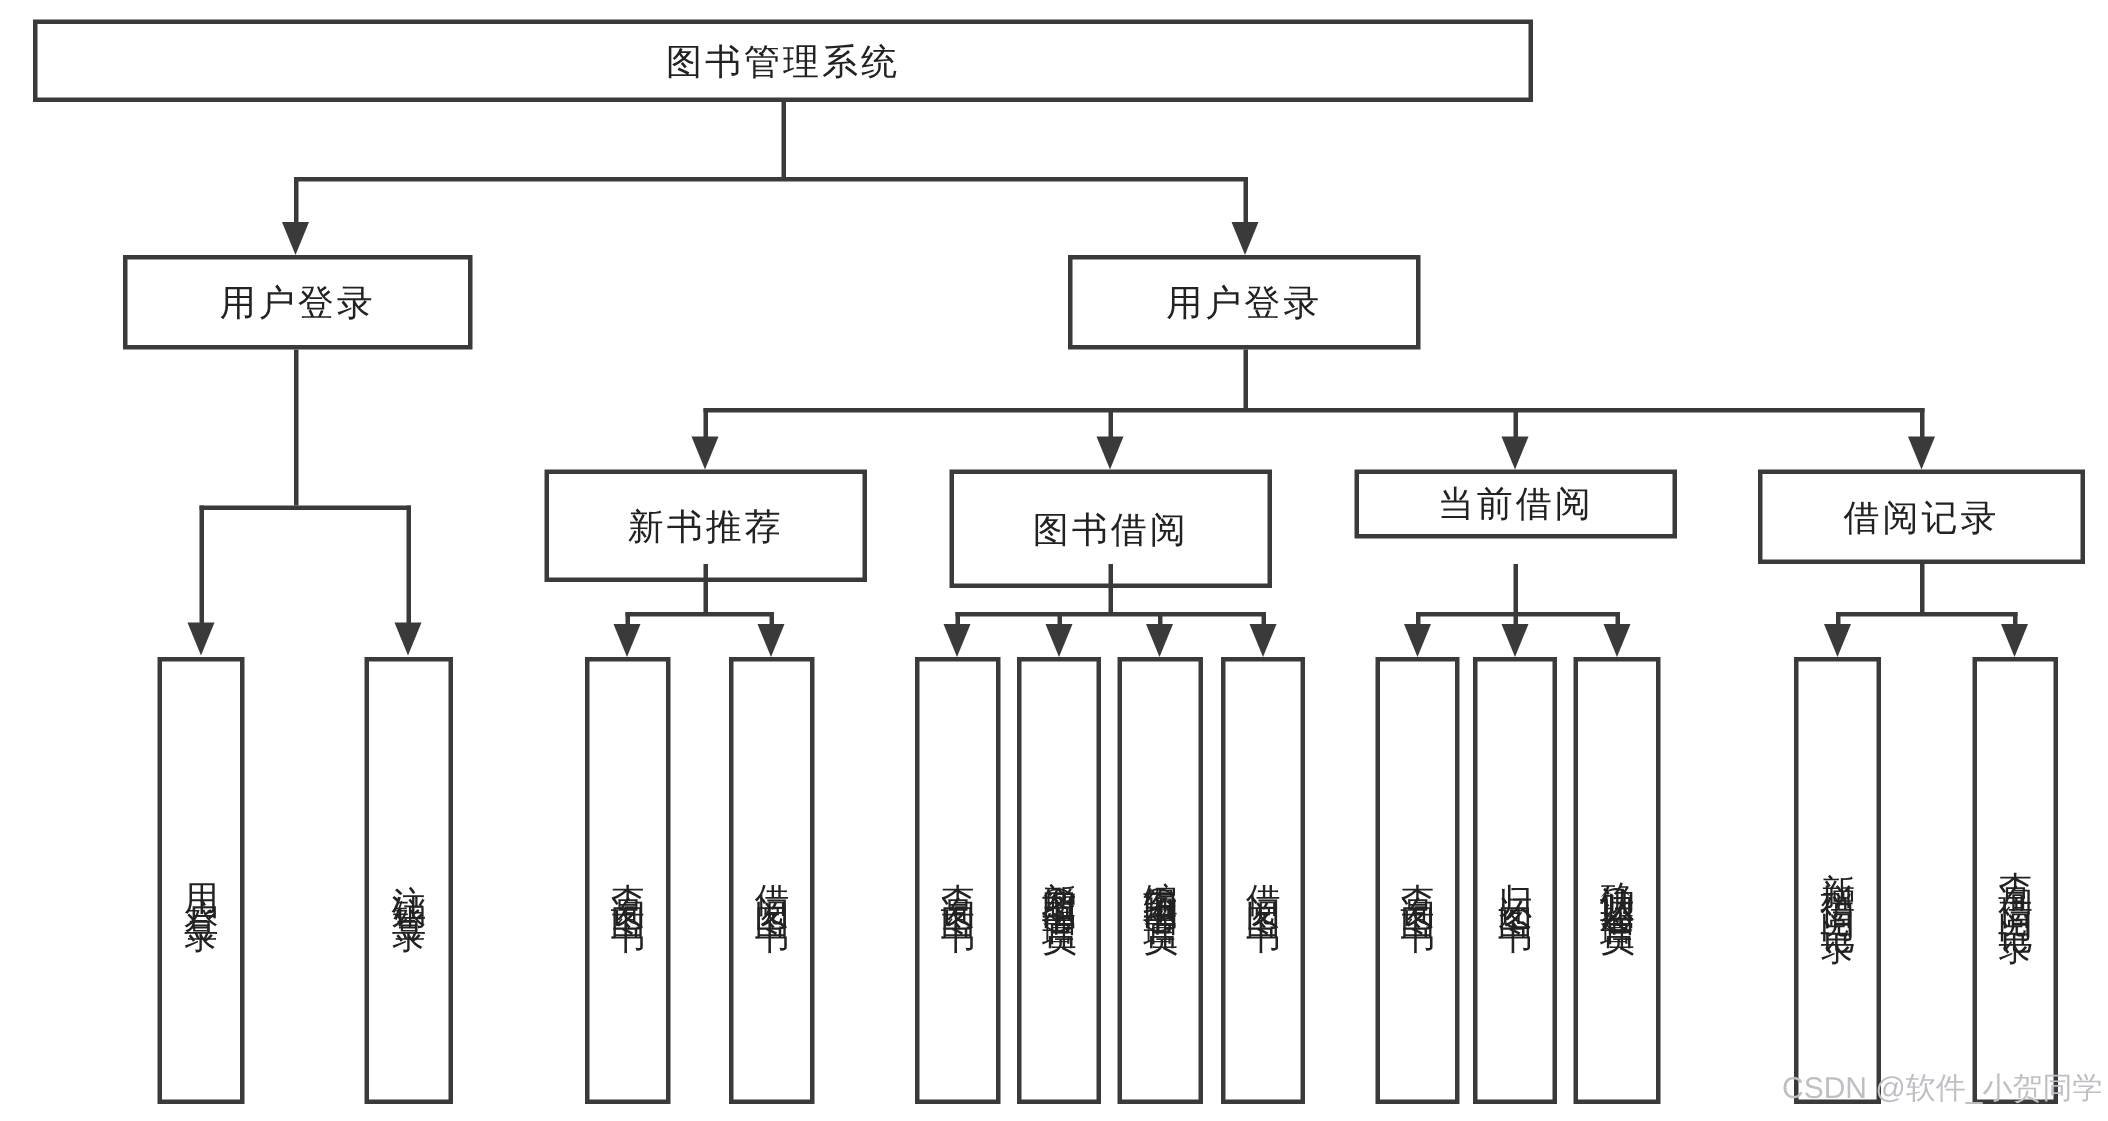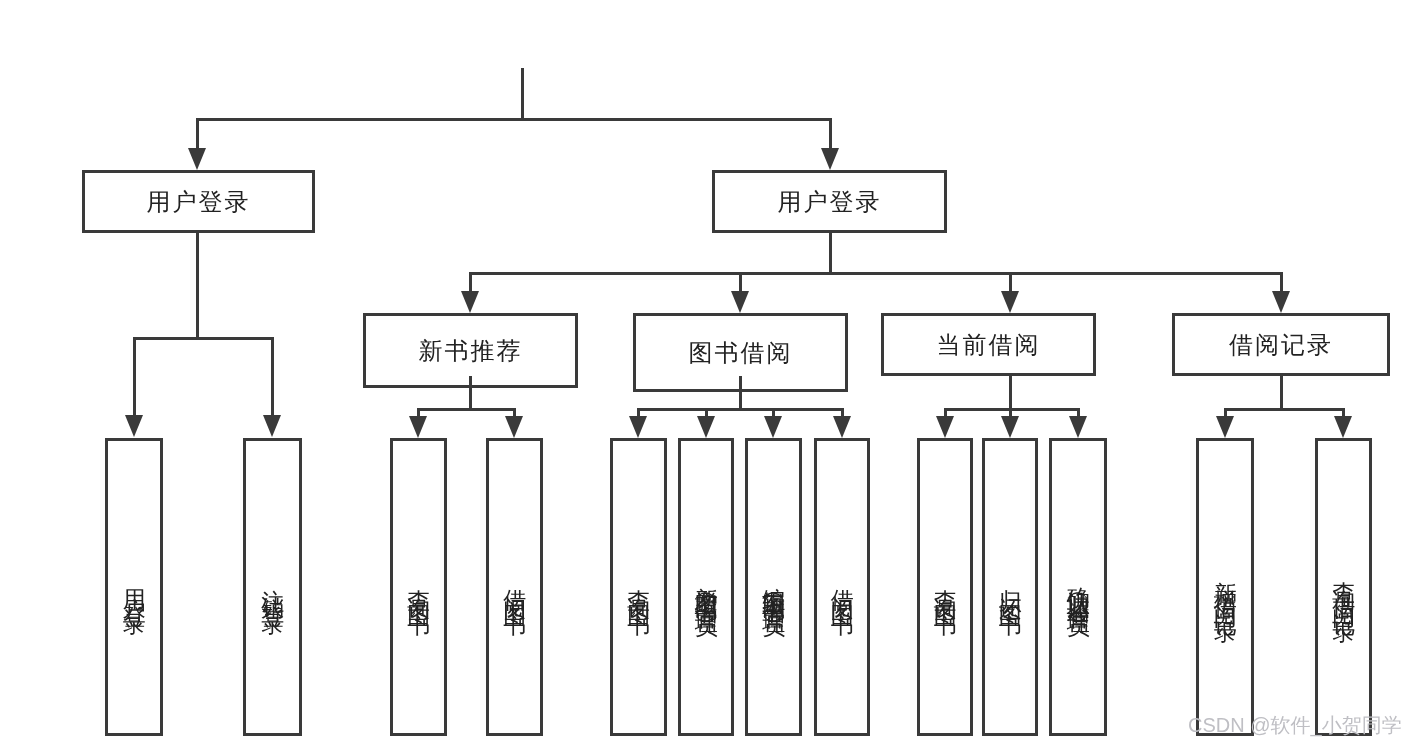--- a/index.html
+++ b/index.html
@@ -67,20 +67,23 @@
     color: #bfbfc4;
     white-space: nowrap;
     z-index: 5;
   }
 </style>
 </head>
 <body>
 
 <div id="canvas">
 
+  <div class="node h-node" style="left:22px; top:13px; width:1000px; height:55px;">
+    <span>图书管理系统</span>
+  </div>
 
   <div class="vline" style="left:521px; top:68px; height:50px;"></div>
   <div class="hline" style="left:196px; top:118px; width:636px;"></div>
   <div class="vline" style="left:196px; top:118px; height:34px;"></div>
   <div class="arrowhead" style="left:188px; top:148px;"></div>
   <div class="vline" style="left:829px; top:118px; height:34px;"></div>
   <div class="arrowhead" style="left:821px; top:148px;"></div>
 
   <div class="node h-node" style="left:82px; top:170px; width:233px; height:63px;">
     <span>用户登录</span>
@@ -106,21 +109,21 @@
   <div class="arrowhead" style="left:1001px; top:291px;"></div>
   <div class="vline" style="left:1280px; top:272px; height:22px;"></div>
   <div class="arrowhead" style="left:1272px; top:291px;"></div>
 
   <div class="node h-node" style="left:363px; top:313px; width:215px; height:75px;">
     <span>新书推荐</span>
   </div>
   <div class="node h-node" style="left:633px; top:313px; width:215px; height:79px;">
     <span>图书借阅</span>
   </div>
-  <div class="node h-node" style="left:881px; top:313px; width:215px; height:63px;">
+  <div class="node h-node" style="left:903px; top:313px; width:215px; height:46px;">
     <span>当前借阅</span>
   </div>
   <div class="node h-node" style="left:1172px; top:313px; width:218px; height:63px;">
     <span>借阅记录</span>
   </div>
 
   <div class="vline" style="left:469px; top:376px; height:32px;"></div>
   <div class="hline" style="left:417px; top:408px; width:99px;"></div>
   <div class="vline" style="left:417px; top:408px; height:10px;"></div>
   <div class="arrowhead" style="left:409px; top:416px;"></div>

